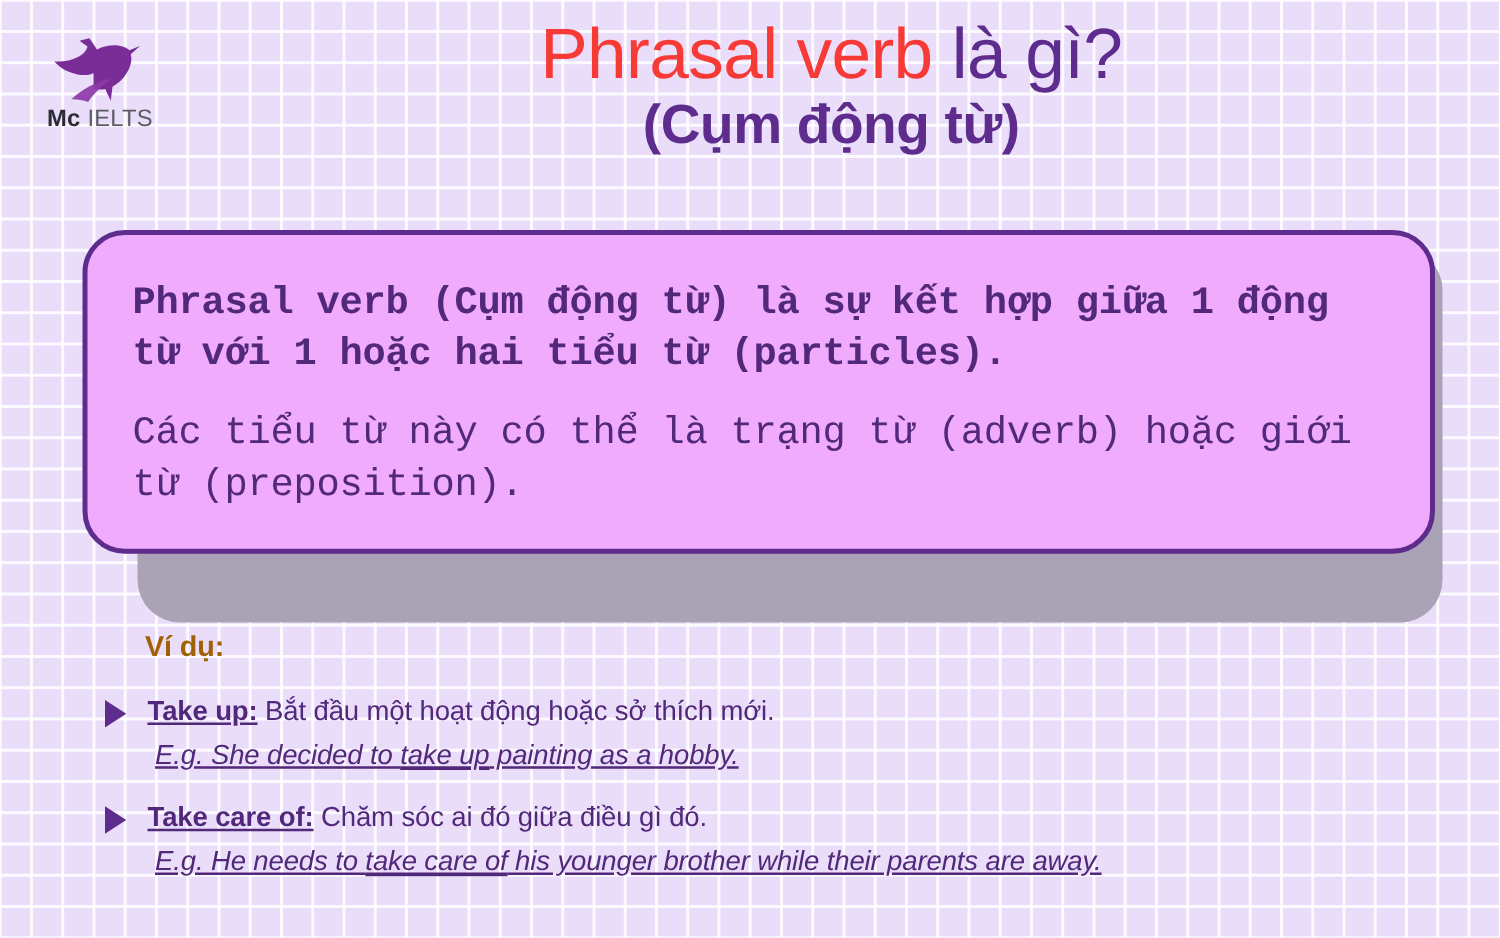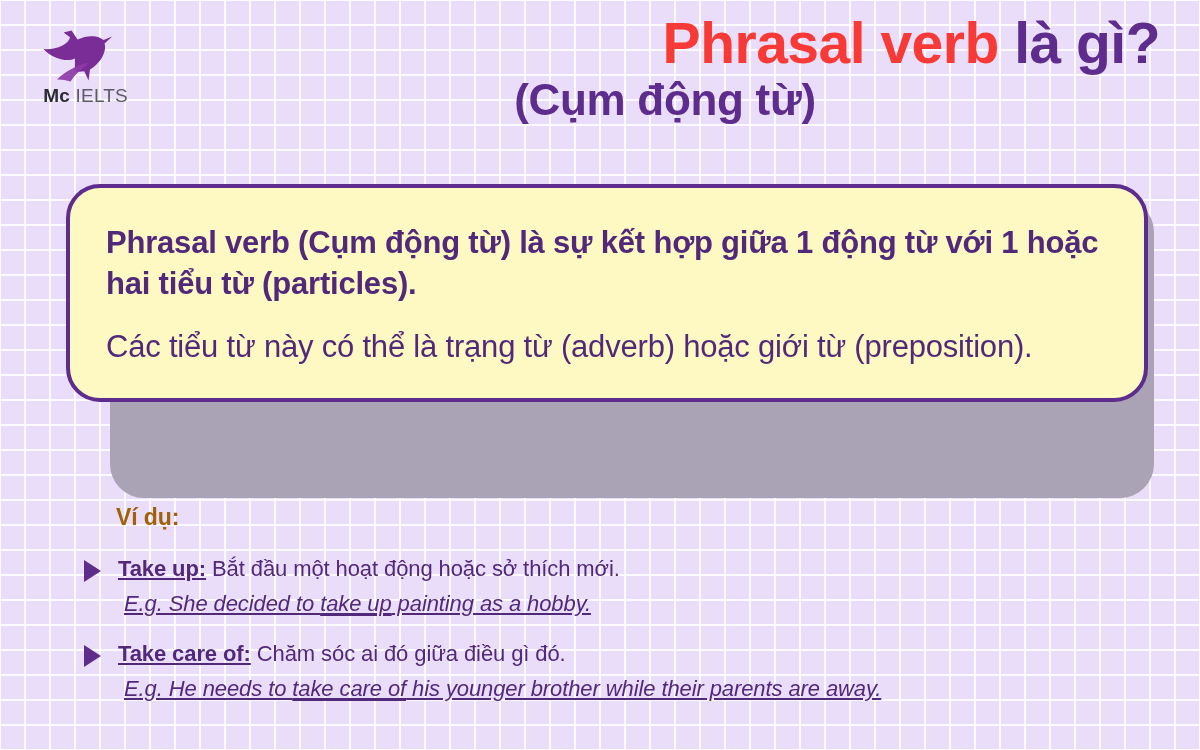--- a/index.html
+++ b/index.html
@@ -23,21 +23,21 @@
   
   .header {
     position: relative;
     height: 160px;
   }
   .logo {
     position: absolute;
     left: 32px;
     top: 22px;
     width: 96px;
-    text-align: right;
+    text-align: center;
   }
   .logo-bird {
     display: block;
     margin: 0 auto;
   }
   .logo-word {
     margin-top: 2px;
     font-size: 19px;
     letter-spacing: 0.2px;
     line-height: 1;
@@ -54,26 +54,25 @@
 
   .titles {
     position: absolute;
     left: 170px;
     right: 40px;
     top: 14px;
     text-align: center;
   }
   .title-main {
     font-size: 57px;
-    font-weight: bold;
+    font-weight: normal;
     line-height: 1.04;
     letter-spacing: -0.5px;
     margin: 0;
     white-space: nowrap;
-    text-align: right;
   }
   .title-red { color: #f73a36; }
   .title-purple { color: #5d2c8c; }
   .title-sub {
     font-size: 44px;
     font-weight: bold;
     color: #5d2c8c;
     line-height: 1.05;
     margin: 4px 0 0 0;
     letter-spacing: -0.3px;
@@ -90,25 +89,26 @@
     position: absolute;
     left: 44px;
     top: 14px;
     right: -6px;
     height: 300px;
     background: #aaa2b5;
     border-radius: 34px;
   }
   .card {
     position: relative;
-    background: #fef9c3;
+    background: #f0abfc;
     border: 4px solid #5d2c8c;
     border-radius: 34px;
     padding: 34px 36px 30px 36px;
     box-sizing: border-box;
+    font-family: Liberation Mono, monospace;
   }
   .card-p {
     margin: 0;
     color: #52287a;
     font-size: 31px;
     line-height: 1.33;
     letter-spacing: -0.2px;
   }
   .card-p.bold {
     font-weight: bold;

